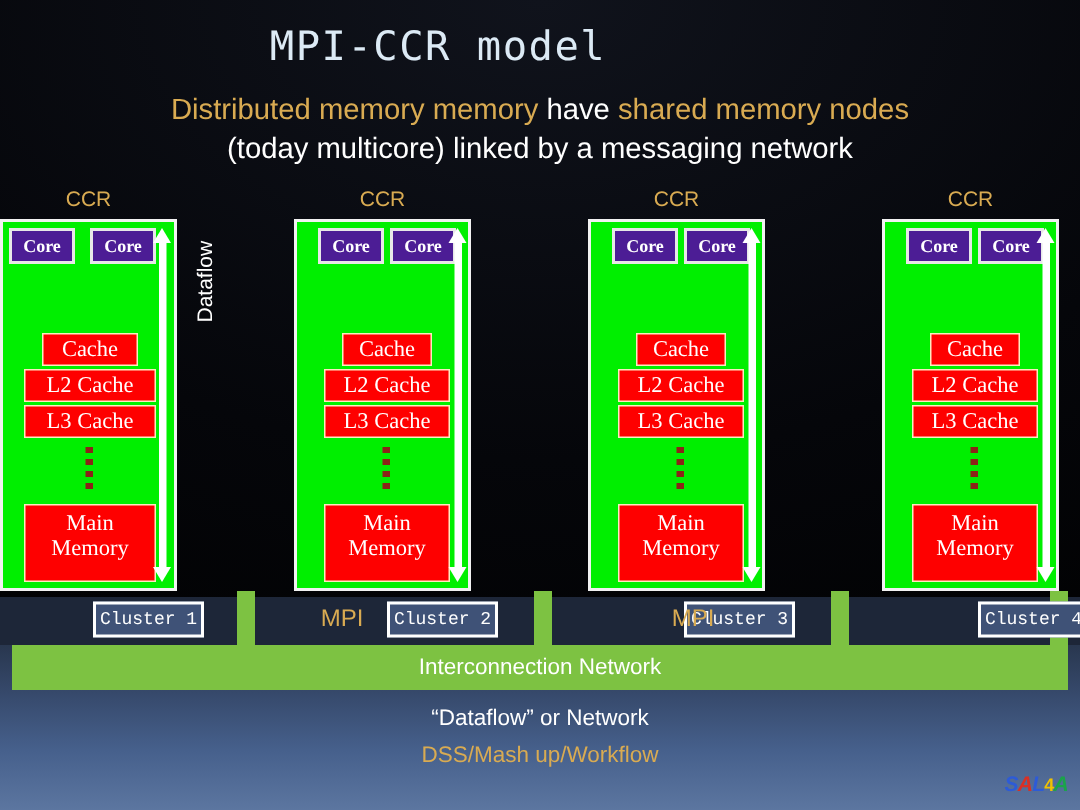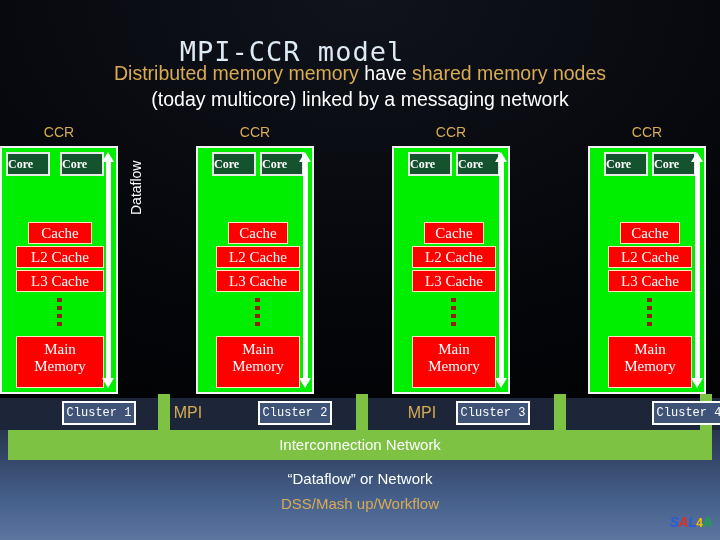--- a/index.html
+++ b/index.html
@@ -24,21 +24,21 @@
   }
   .bg-bottom2 {
     position: absolute;
     left: 0; top: 398px; width: 720px; height: 142px;
     background: linear-gradient(180deg, #1b2130 0%, #263349 18%, #36496b 45%, #46608c 72%, #5c76a0 100%);
   }
 
   
   .title {
     position: absolute;
-    left: 0; top: 36px; width: 584px;
+    left: 0; top: 16px; width: 584px;
     text-align: center;
     font-family: "DejaVu Sans Mono", "Liberation Mono", monospace;
     font-size: 27px;
     letter-spacing: 1px;
     color: #dceaf5;
   }
   .subtitle {
     position: absolute;
     left: 0; width: 720px;
     text-align: center;
@@ -62,27 +62,28 @@
   .cluster {
     position: absolute;
     top: 146px;
     height: 248px;
     background: #00ef00;
     border: 2px solid #f2f2f2;
     box-sizing: border-box;
   }
   .core {
     position: absolute;
-    background: #14532d;
+    background: #4c1d95;
     border: 2px solid #e8e8e8;
     box-sizing: border-box;
     color: #ffffff;
     font-family: "Liberation Serif", serif;
     font-weight: bold;
     font-size: 12px;
+    text-align: center;
     line-height: 20px;
     height: 24px;
   }
   .cachebox {
     position: absolute;
     background: #fe0000;
     border: 1.5px solid #ffe9c0;
     box-sizing: border-box;
     color: #ffffff;
     font-family: "Liberation Serif", serif;
@@ -174,20 +175,21 @@
     text-align: center;
     line-height: 20px;
   }
   .mpi {
     position: absolute;
     top: 404px;
     color: #d9ab52;
     font-family: "Liberation Sans", sans-serif;
     font-size: 16px;
     text-align: center;
+    padding-left: 40px;
   }
   .interconnect {
     position: absolute;
     left: 8px;
     top: 430px;
     width: 704px;
     height: 30px;
     background: #7dc242;
     color: #ffffff;
     font-family: "Liberation Sans", sans-serif;

